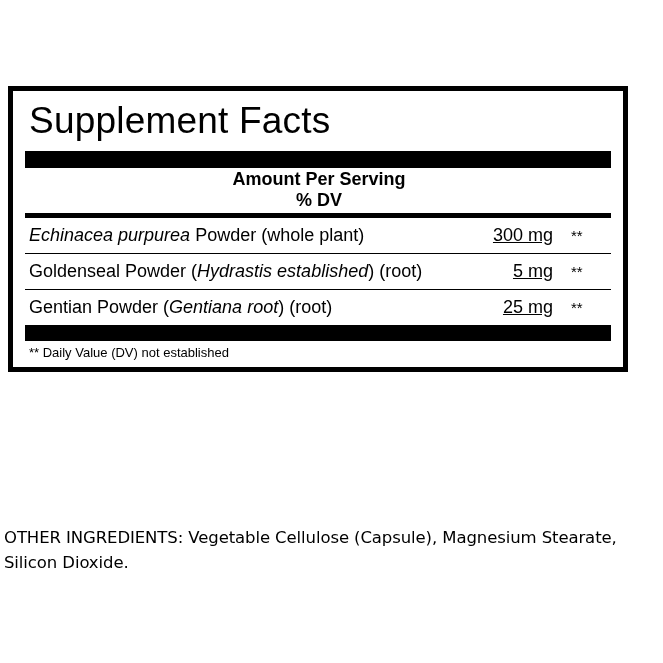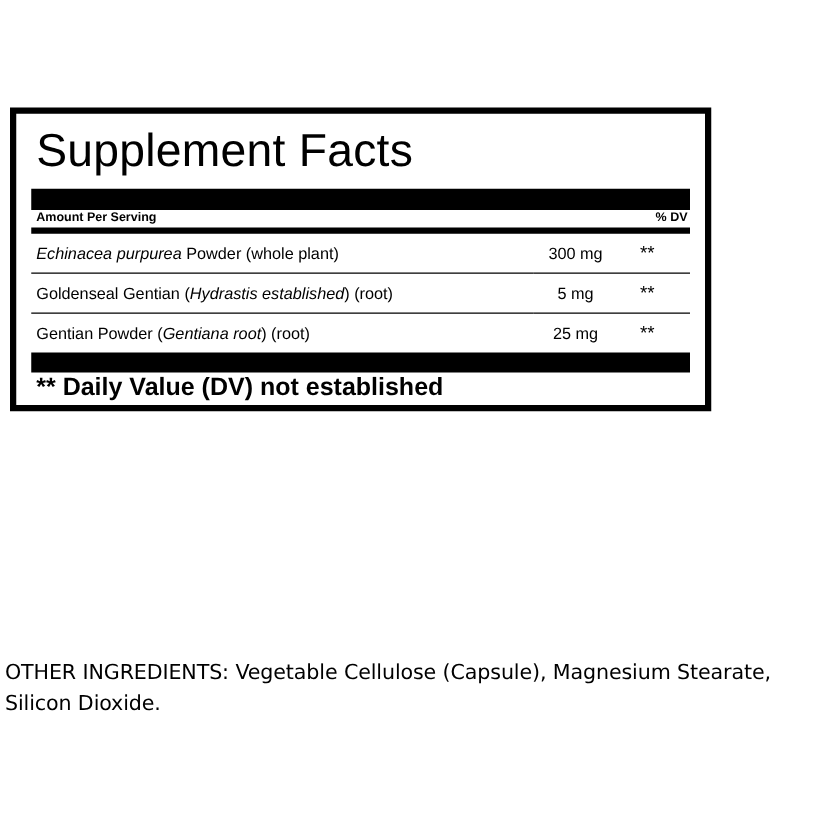--- a/index.html
+++ b/index.html
@@ -20,21 +20,21 @@
     width: 663px;
     height: 663px;
     box-sizing: border-box;
   }
 
   
   .panel {
     position: absolute;
     left: 8px;
     top: 86px;
-    width: 561px;
+    width: 620px;
     box-sizing: border-box;
     border: 5px solid #000000;
     background: #ffffff;
     padding: 6px 12px 4px 12px;
   }
 
   .sf-title {
     font-size: 37px;
     line-height: 44px;
     font-weight: 400;
@@ -51,74 +51,75 @@
   .thick-rule {
     background: #000000;
     height: 17px;
     margin-top: 8px;
   }
 
   .amount-row {
     display: flex;
     align-items: center;
     justify-content: space-between;
-    font-size: 10px;
+    font-size: 18px;
     font-weight: bold;
     padding: 1px 2px 2px 4px;
+    flex-direction: column;
   }
 
   .rule-2 {
     background: #000000;
     height: 5px;
   }
 
   .nutrient-table {
     width: 100%;
     border-collapse: collapse;
   }
   .nutrient-table tr {
     border-bottom: 1.6px solid #000000;
   }
   .nutrient-table tr:last-child {
     border-bottom: none;
   }
   .nutrient-table td {
     padding: 7px 0 7px 0;
-    font-size: 13px;
+    font-size: 18px;
     vertical-align: baseline;
   }
   .nutrient-table td.name {
     padding-left: 4px;
   }
   .nutrient-table td.amt {
-    text-align: center;
+    text-align: right;
     white-space: nowrap;
     padding-right: 18px;
+    text-decoration: underline;
   }
   .nutrient-table td.dv {
     text-align: left;
     width: 40px;
     white-space: nowrap;
     font-size: 15px;
   }
   .nutrient-table em {
     font-style: italic;
   }
 
   .rule-3 {
     background: #000000;
     height: 16px;
     margin-top: 0px;
   }
 
   .footnote {
-    font-size: 20px;
+    font-size: 13px;
     padding: 3px 0 1px 4px;
     line-height: 18px;
-    font-weight: bold;
   }
 
   
   .other-ing {
     position: absolute;
     left: 4px;
     top: 525px;
     width: 655px;
     font-family: "DejaVu Sans", sans-serif;
     font-size: 16.5px;
@@ -150,21 +151,21 @@
     <div class="rule-2"></div>
 
     <table class="nutrient-table">
       <tbody>
         <tr>
           <td class="name"><span></span><em>Echinacea purpurea</em><span> Powder (whole plant)</span></td>
           <td class="amt">300 mg</td>
           <td class="dv">**</td>
         </tr>
         <tr>
-          <td class="name"><span>Goldenseal Gentian (</span><em>Hydrastis established</em><span>) (root)</span></td>
+          <td class="name"><span>Goldenseal Powder (</span><em>Hydrastis established</em><span>) (root)</span></td>
           <td class="amt">5 mg</td>
           <td class="dv">**</td>
         </tr>
         <tr>
           <td class="name"><span>Gentian Powder (</span><em>Gentiana root</em><span>) (root)</span></td>
           <td class="amt">25 mg</td>
           <td class="dv">**</td>
         </tr>
       </tbody>
     </table>

